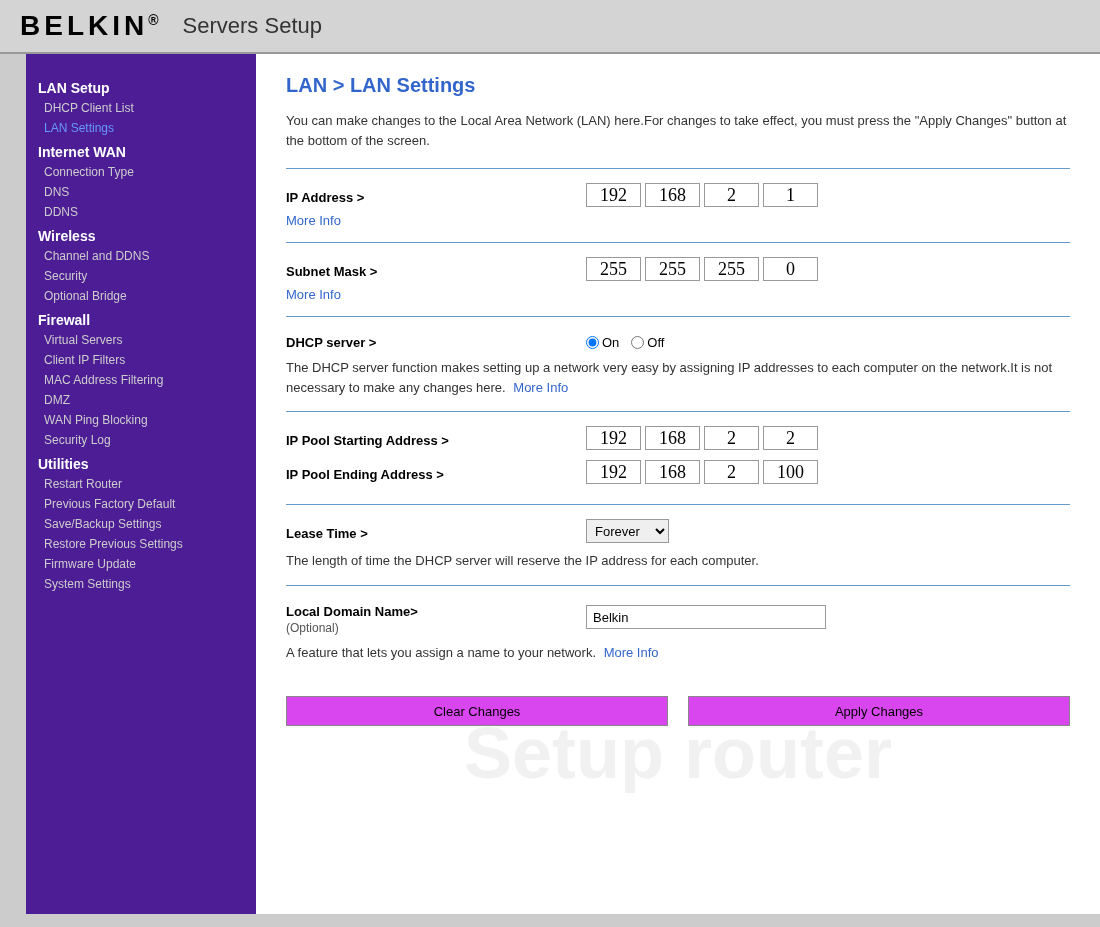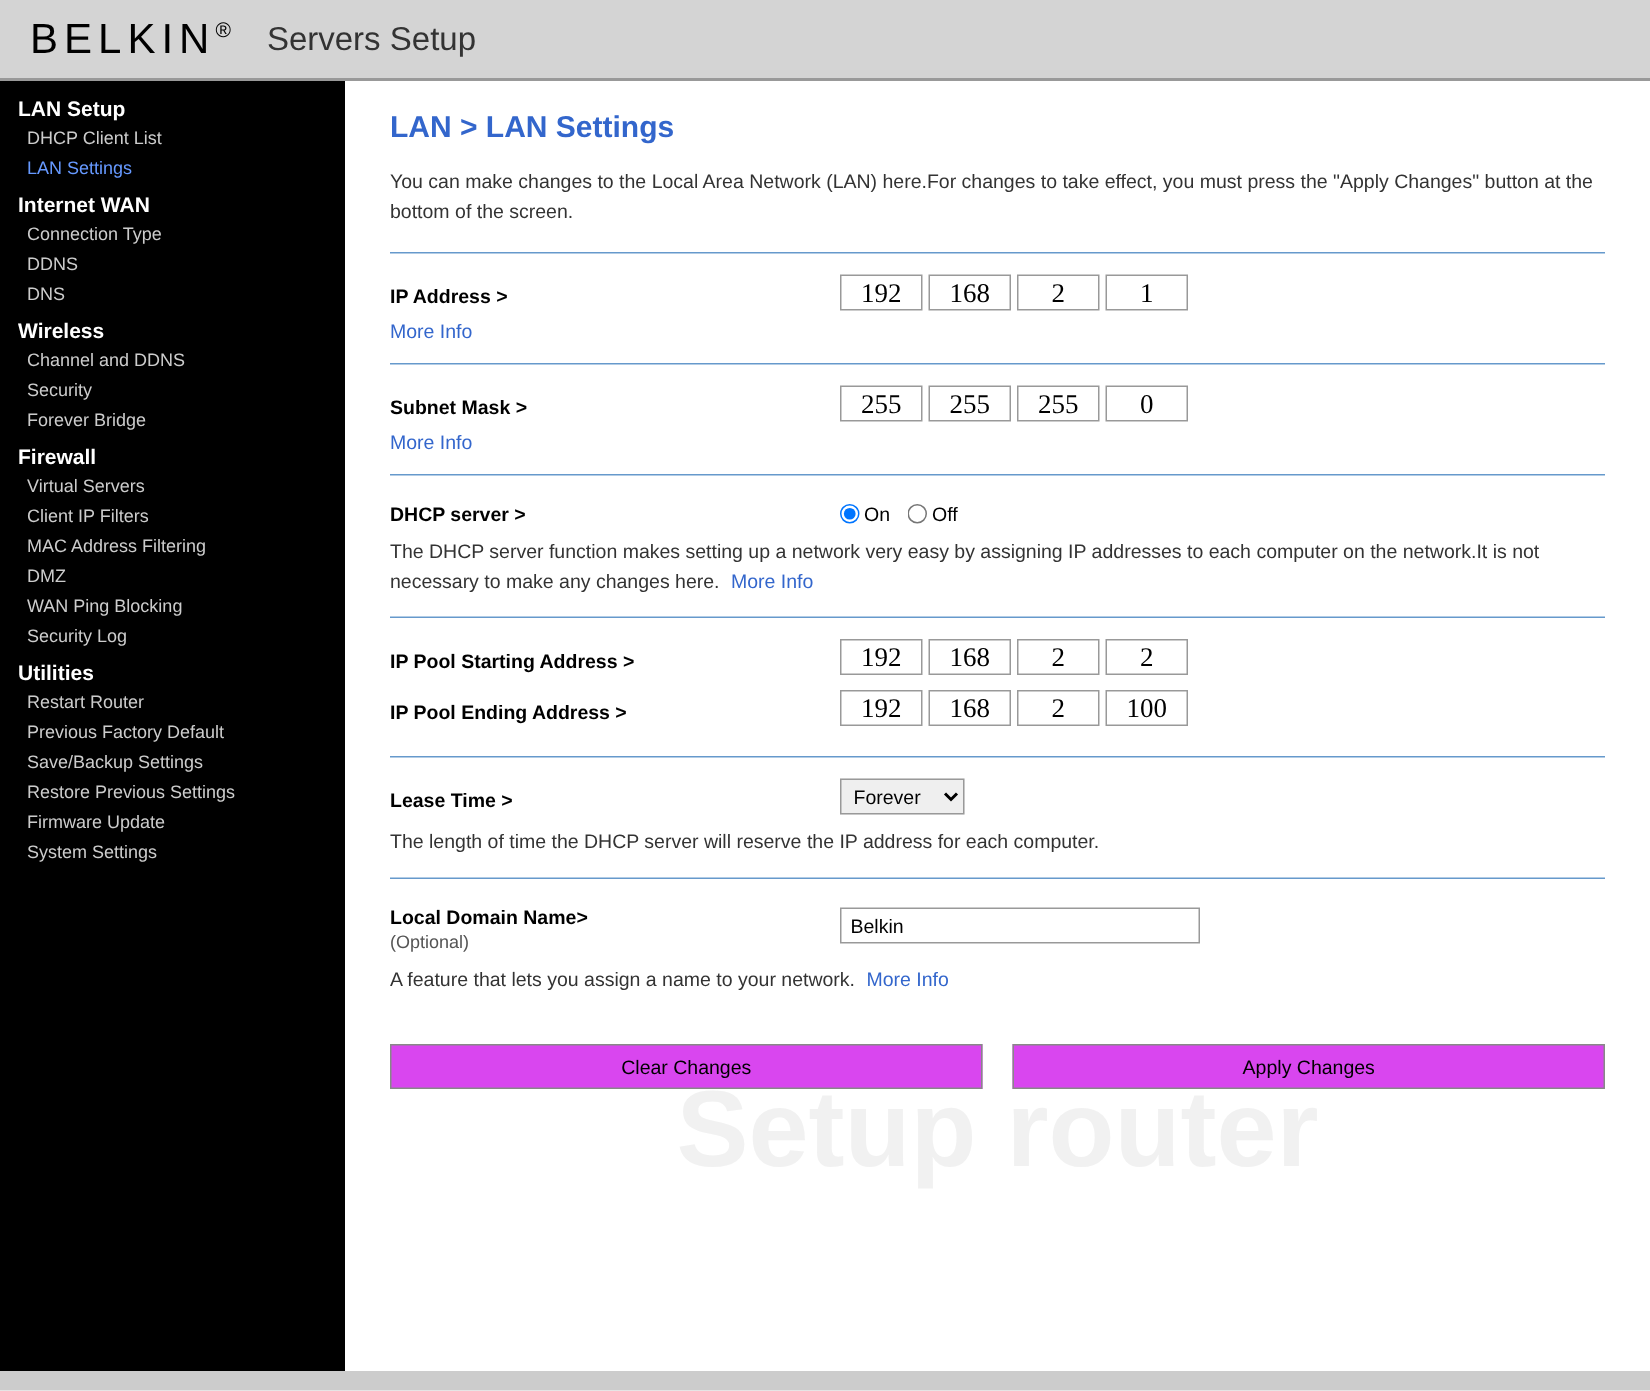--- a/index.html
+++ b/index.html
@@ -8,44 +8,45 @@
     #header {
       background: #d4d4d4;
       border-bottom: 2px solid #999;
       padding: 10px 20px;
       display: flex;
       align-items: center;
       gap: 20px;
     }
     #header .brand {
       font-size: 28px;
-      font-weight: 400;
+      font-weight: 700;
       letter-spacing: 4px;
       color: #000;
     }
     #header .brand .reg {
       font-size: 14px;
       vertical-align: super;
     }
     #header .title {
       font-size: 22px;
       font-weight: normal;
       color: #333;
     }
 
     #layout {
       display: flex;
       min-height: 860px;
     }
 
     #sidebar {
       width: 230px;
-      background: #000000;
-      padding: 4px 0;
+      background: #4c1d95;
+      padding: 20px 0;
       flex-shrink: 0;
+      margin-left: 26px;
     }
     .sidebar-group-label {
       color: #fff;
       font-weight: bold;
       font-size: 14px;
       padding: 6px 12px 2px 12px;
       cursor: default;
     }
     .sidebar-item {
       color: #ccc;
@@ -210,27 +211,27 @@
 
 <div id="layout">
   <div id="sidebar">
 
     <div class="sidebar-group-label">LAN Setup</div>
     <div class="sidebar-item">DHCP Client List</div>
     <div class="sidebar-item active-blue">LAN Settings</div>
 
     <div class="sidebar-group-label">Internet WAN</div>
     <div class="sidebar-item">Connection Type</div>
+    <div class="sidebar-item">DNS</div>
     <div class="sidebar-item">DDNS</div>
-    <div class="sidebar-item">DNS</div>
 
     <div class="sidebar-group-label">Wireless</div>
     <div class="sidebar-item">Channel and DDNS</div>
     <div class="sidebar-item">Security</div>
-    <div class="sidebar-item">Forever Bridge</div>
+    <div class="sidebar-item">Optional Bridge</div>
 
     <div class="sidebar-group-label">Firewall</div>
     <div class="sidebar-item">Virtual Servers</div>
     <div class="sidebar-item">Client IP Filters</div>
     <div class="sidebar-item">MAC Address Filtering</div>
     <div class="sidebar-item">DMZ</div>
     <div class="sidebar-item">WAN Ping Blocking</div>
     <div class="sidebar-item">Security Log</div>
 
     <div class="sidebar-group-label">Utilities</div>

